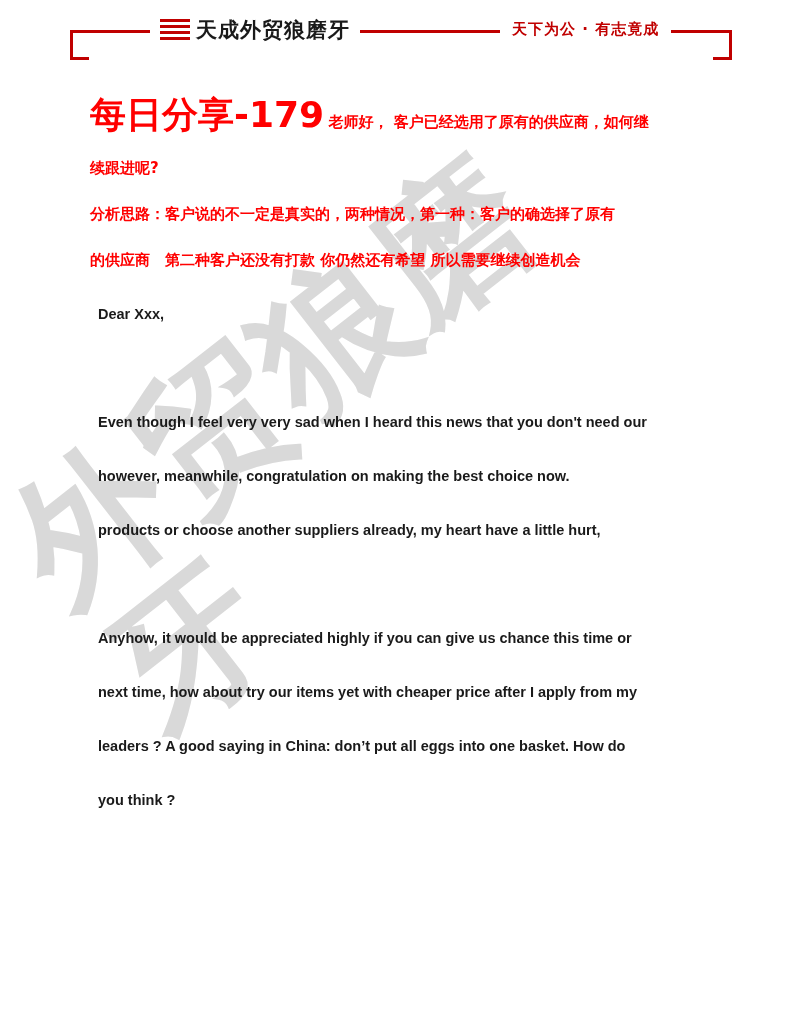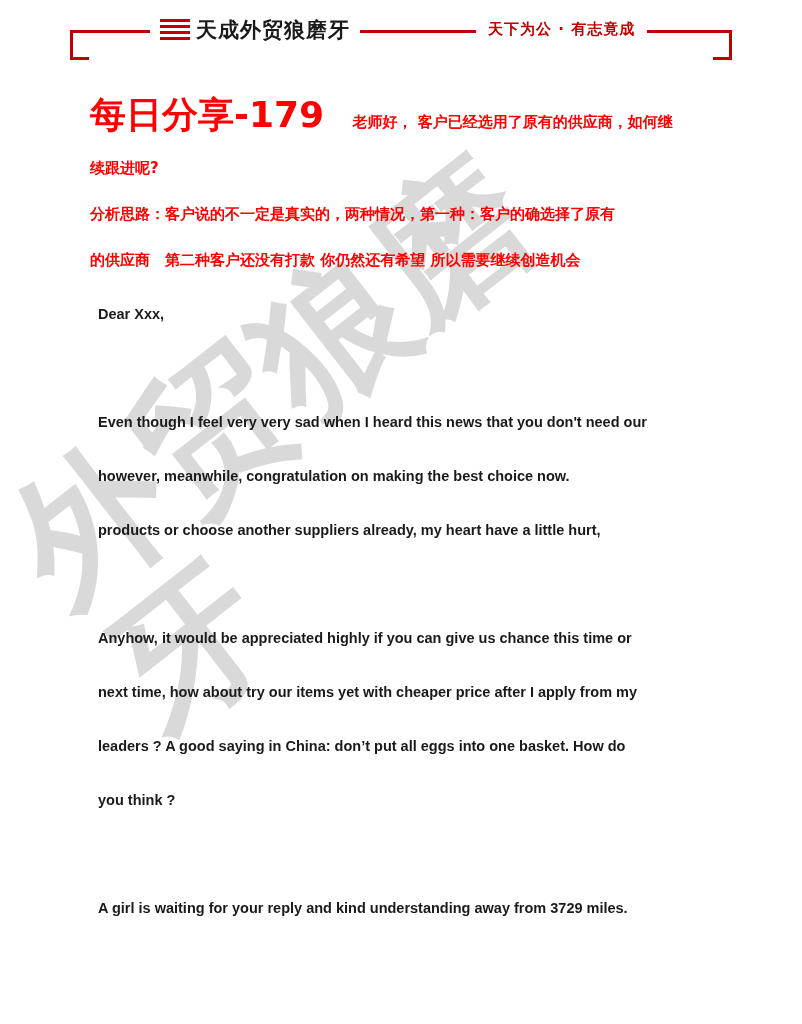--- a/index.html
+++ b/index.html
@@ -90,21 +90,21 @@
   .brand-text {
     font-family: "DejaVu Sans", sans-serif;
     font-size: 21px;
     font-weight: bold;
     color: #1a1a1a;
     letter-spacing: 1px;
     white-space: nowrap;
   }
   .slogan {
     position: absolute;
-    left: 476px;
+    left: 500px;
     top: 20px;
     background: #ffffff;
     padding: 0 12px;
     font-family: "DejaVu Sans", sans-serif;
     font-size: 15px;
     font-weight: bold;
     color: #c00000;
     letter-spacing: 1px;
     white-space: nowrap;
   }
@@ -144,21 +144,20 @@
     font-size: 36px;
     font-weight: bold;
     color: #ff0000;
     font-family: "DejaVu Sans", sans-serif;
   }
   .title-sub {
     font-size: 15px;
     font-weight: bold;
     color: #ff0000;
     font-family: "DejaVu Sans", sans-serif;
-    margin-left: 24px;
   }
   .red-para {
     font-size: 15px;
     font-weight: bold;
     color: #ff0000;
     font-family: "DejaVu Sans", sans-serif;
     line-height: 46px;
     margin: 0;
   }
   .black-para {
@@ -215,18 +214,17 @@
 
   <div class="spacer-md"></div>
 
   <p class="black-para">Anyhow, it would be appreciated highly if you can give us chance this time or</p>
   <p class="black-para">next time, how about try our items yet with cheaper price after I apply from my</p>
   <p class="black-para">leaders ? A good saying in China: don’t put all eggs into one basket. How do</p>
   <p class="black-para">you think ?</p>
 
   <div class="spacer-md"></div>
 
-  <p class="black-para">A girl is waiting for your reply and kind understanding away from 3729 miles.</p>
 
   <div class="spacer-md"></div>
 
 
 </div>
 
 </body></html>

